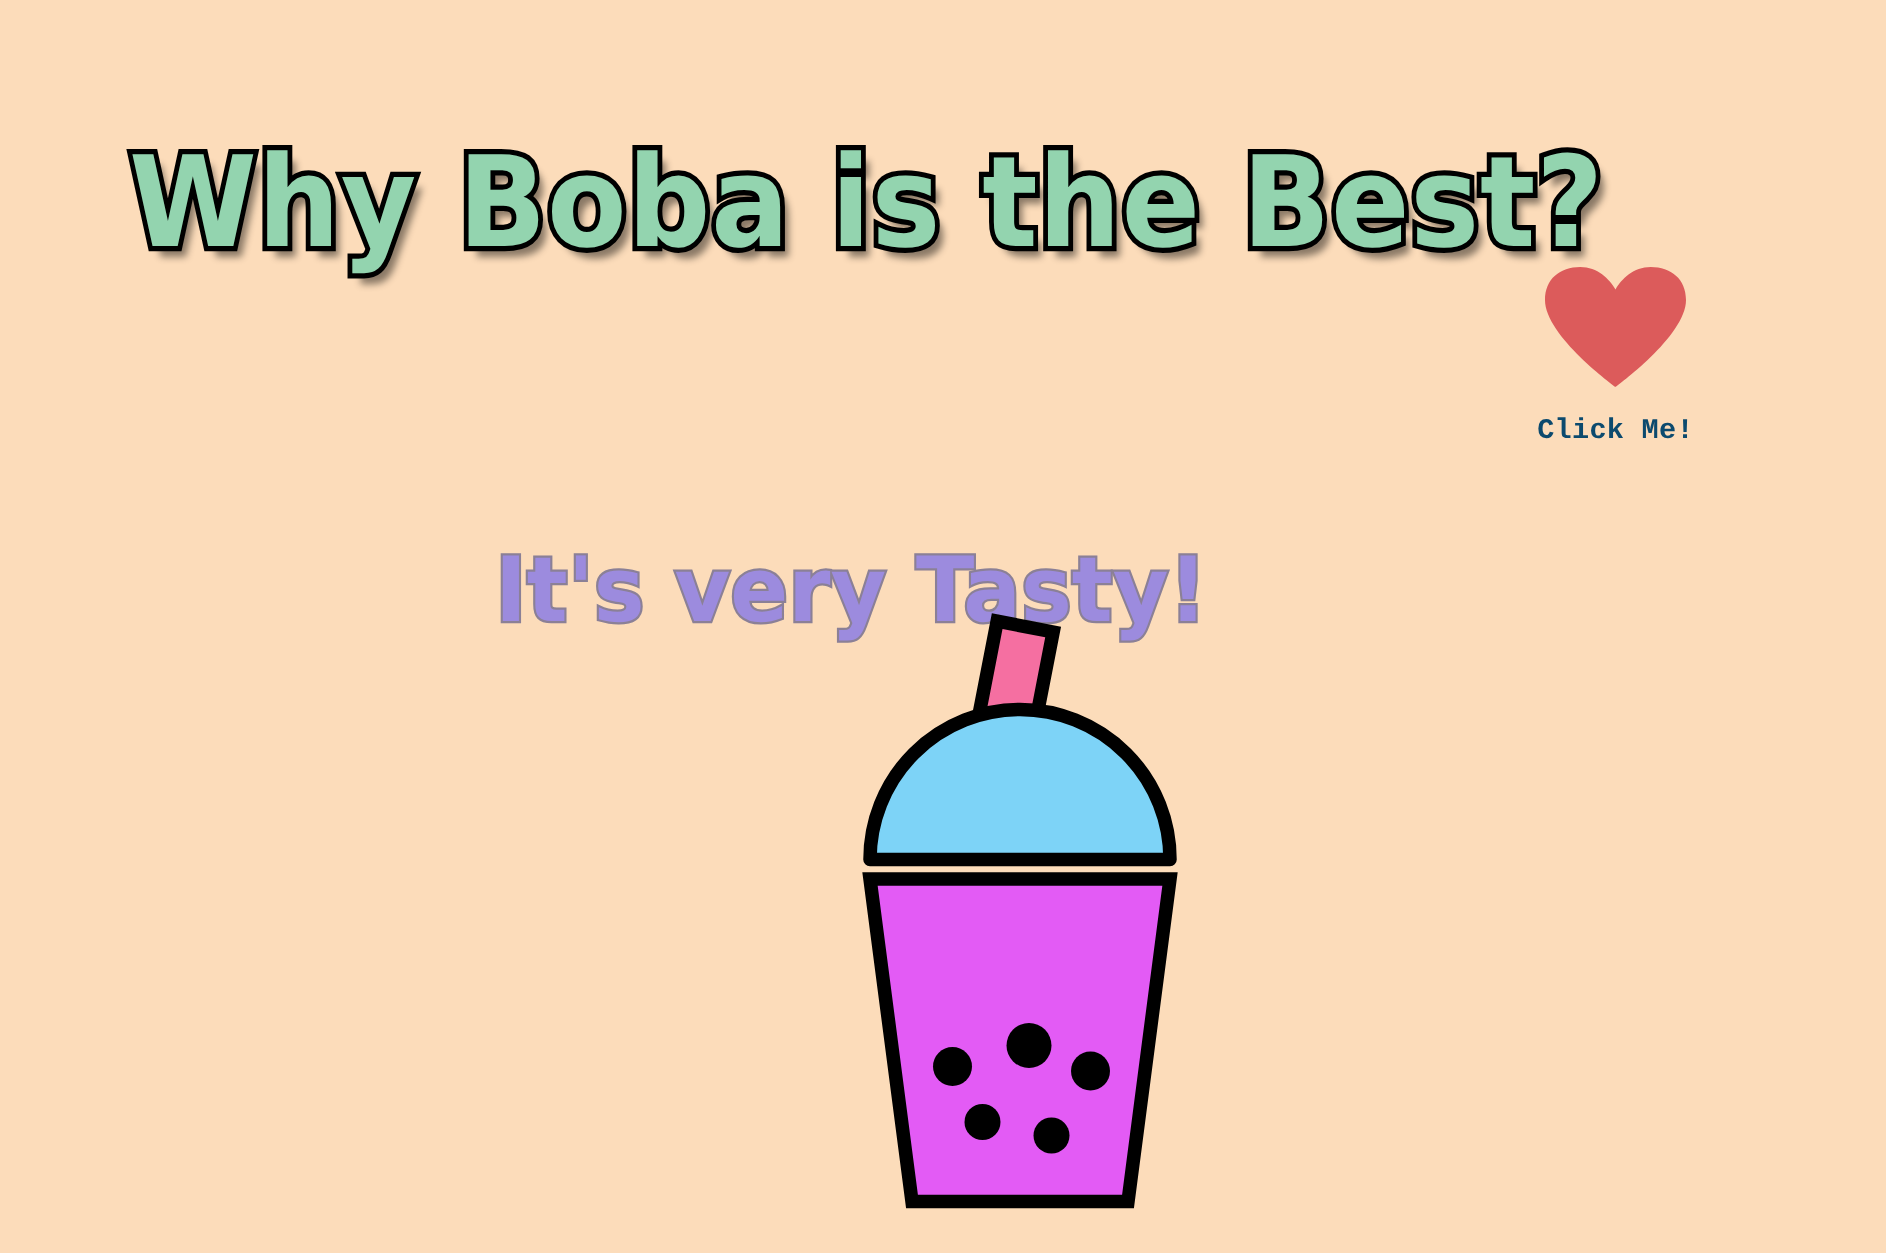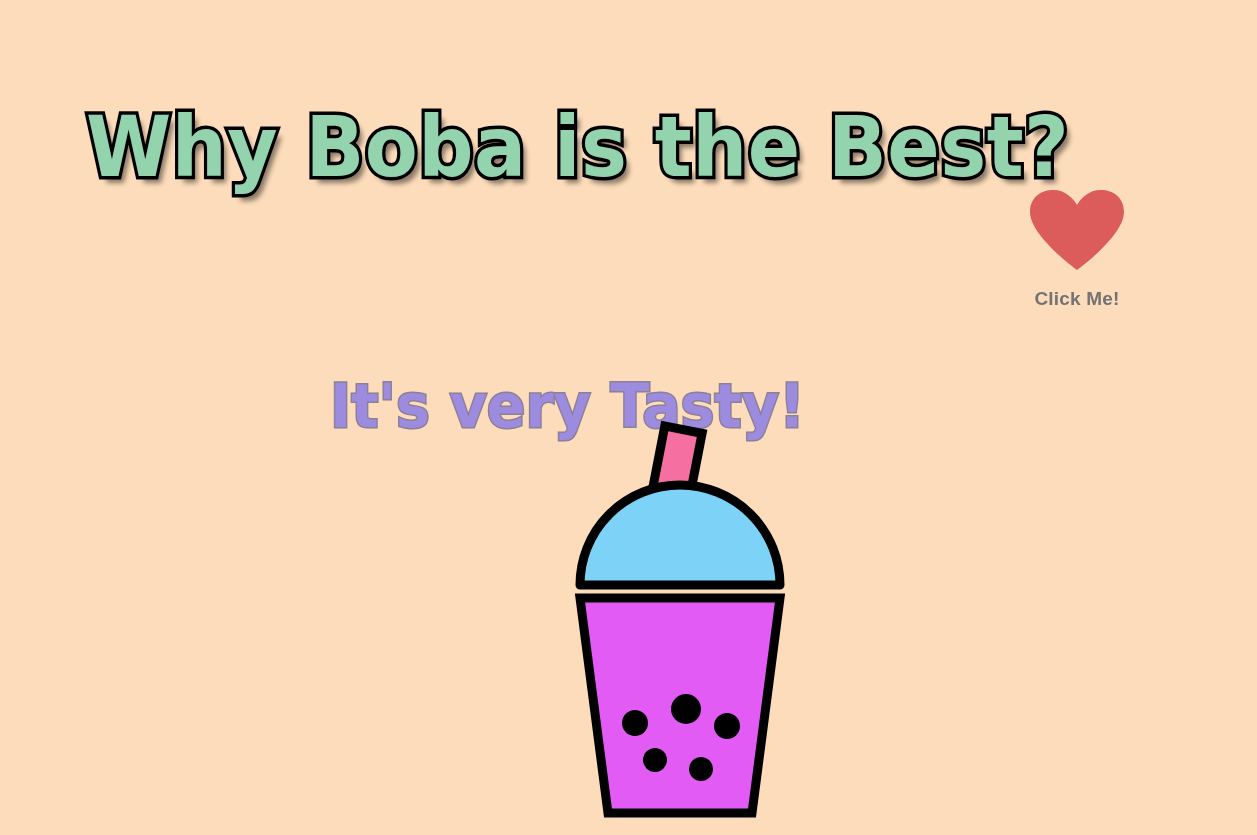--- a/index.html
+++ b/index.html
@@ -11,21 +11,21 @@
     width: 1257px;
     height: 835px;
     overflow: hidden;
     background: #fcdcba;
     font-family: "Liberation Sans", sans-serif;
     position: relative;
   }
   #stage {
     position: absolute;
     left: 0;
-    top: 12px;
+    top: 0;
     width: 1257px;
     height: 718px;
     background: #fcdcba;
   }
 
   
   #page-title {
     position: absolute;
     left: 86px;
     top: 24px;
@@ -79,24 +79,24 @@
   }
   #heart-icon {
     display: block;
     margin: 0 auto;
     width: 94px;
     height: 80px;
   }
   #click-me-label {
     display: block;
     margin-top: 18px;
-    font-family: Liberation Sans, sans-serif;
+    font-family: Liberation Mono, monospace;
     font-weight: bold;
     font-size: 19px;
-    color: #737373;
+    color: #0c4a6e;
     letter-spacing: 0.2px;
     white-space: nowrap;
   }
 
   
   #boba-cup {
     position: absolute;
     left: 556px;
     top: 405px;
     width: 250px;

